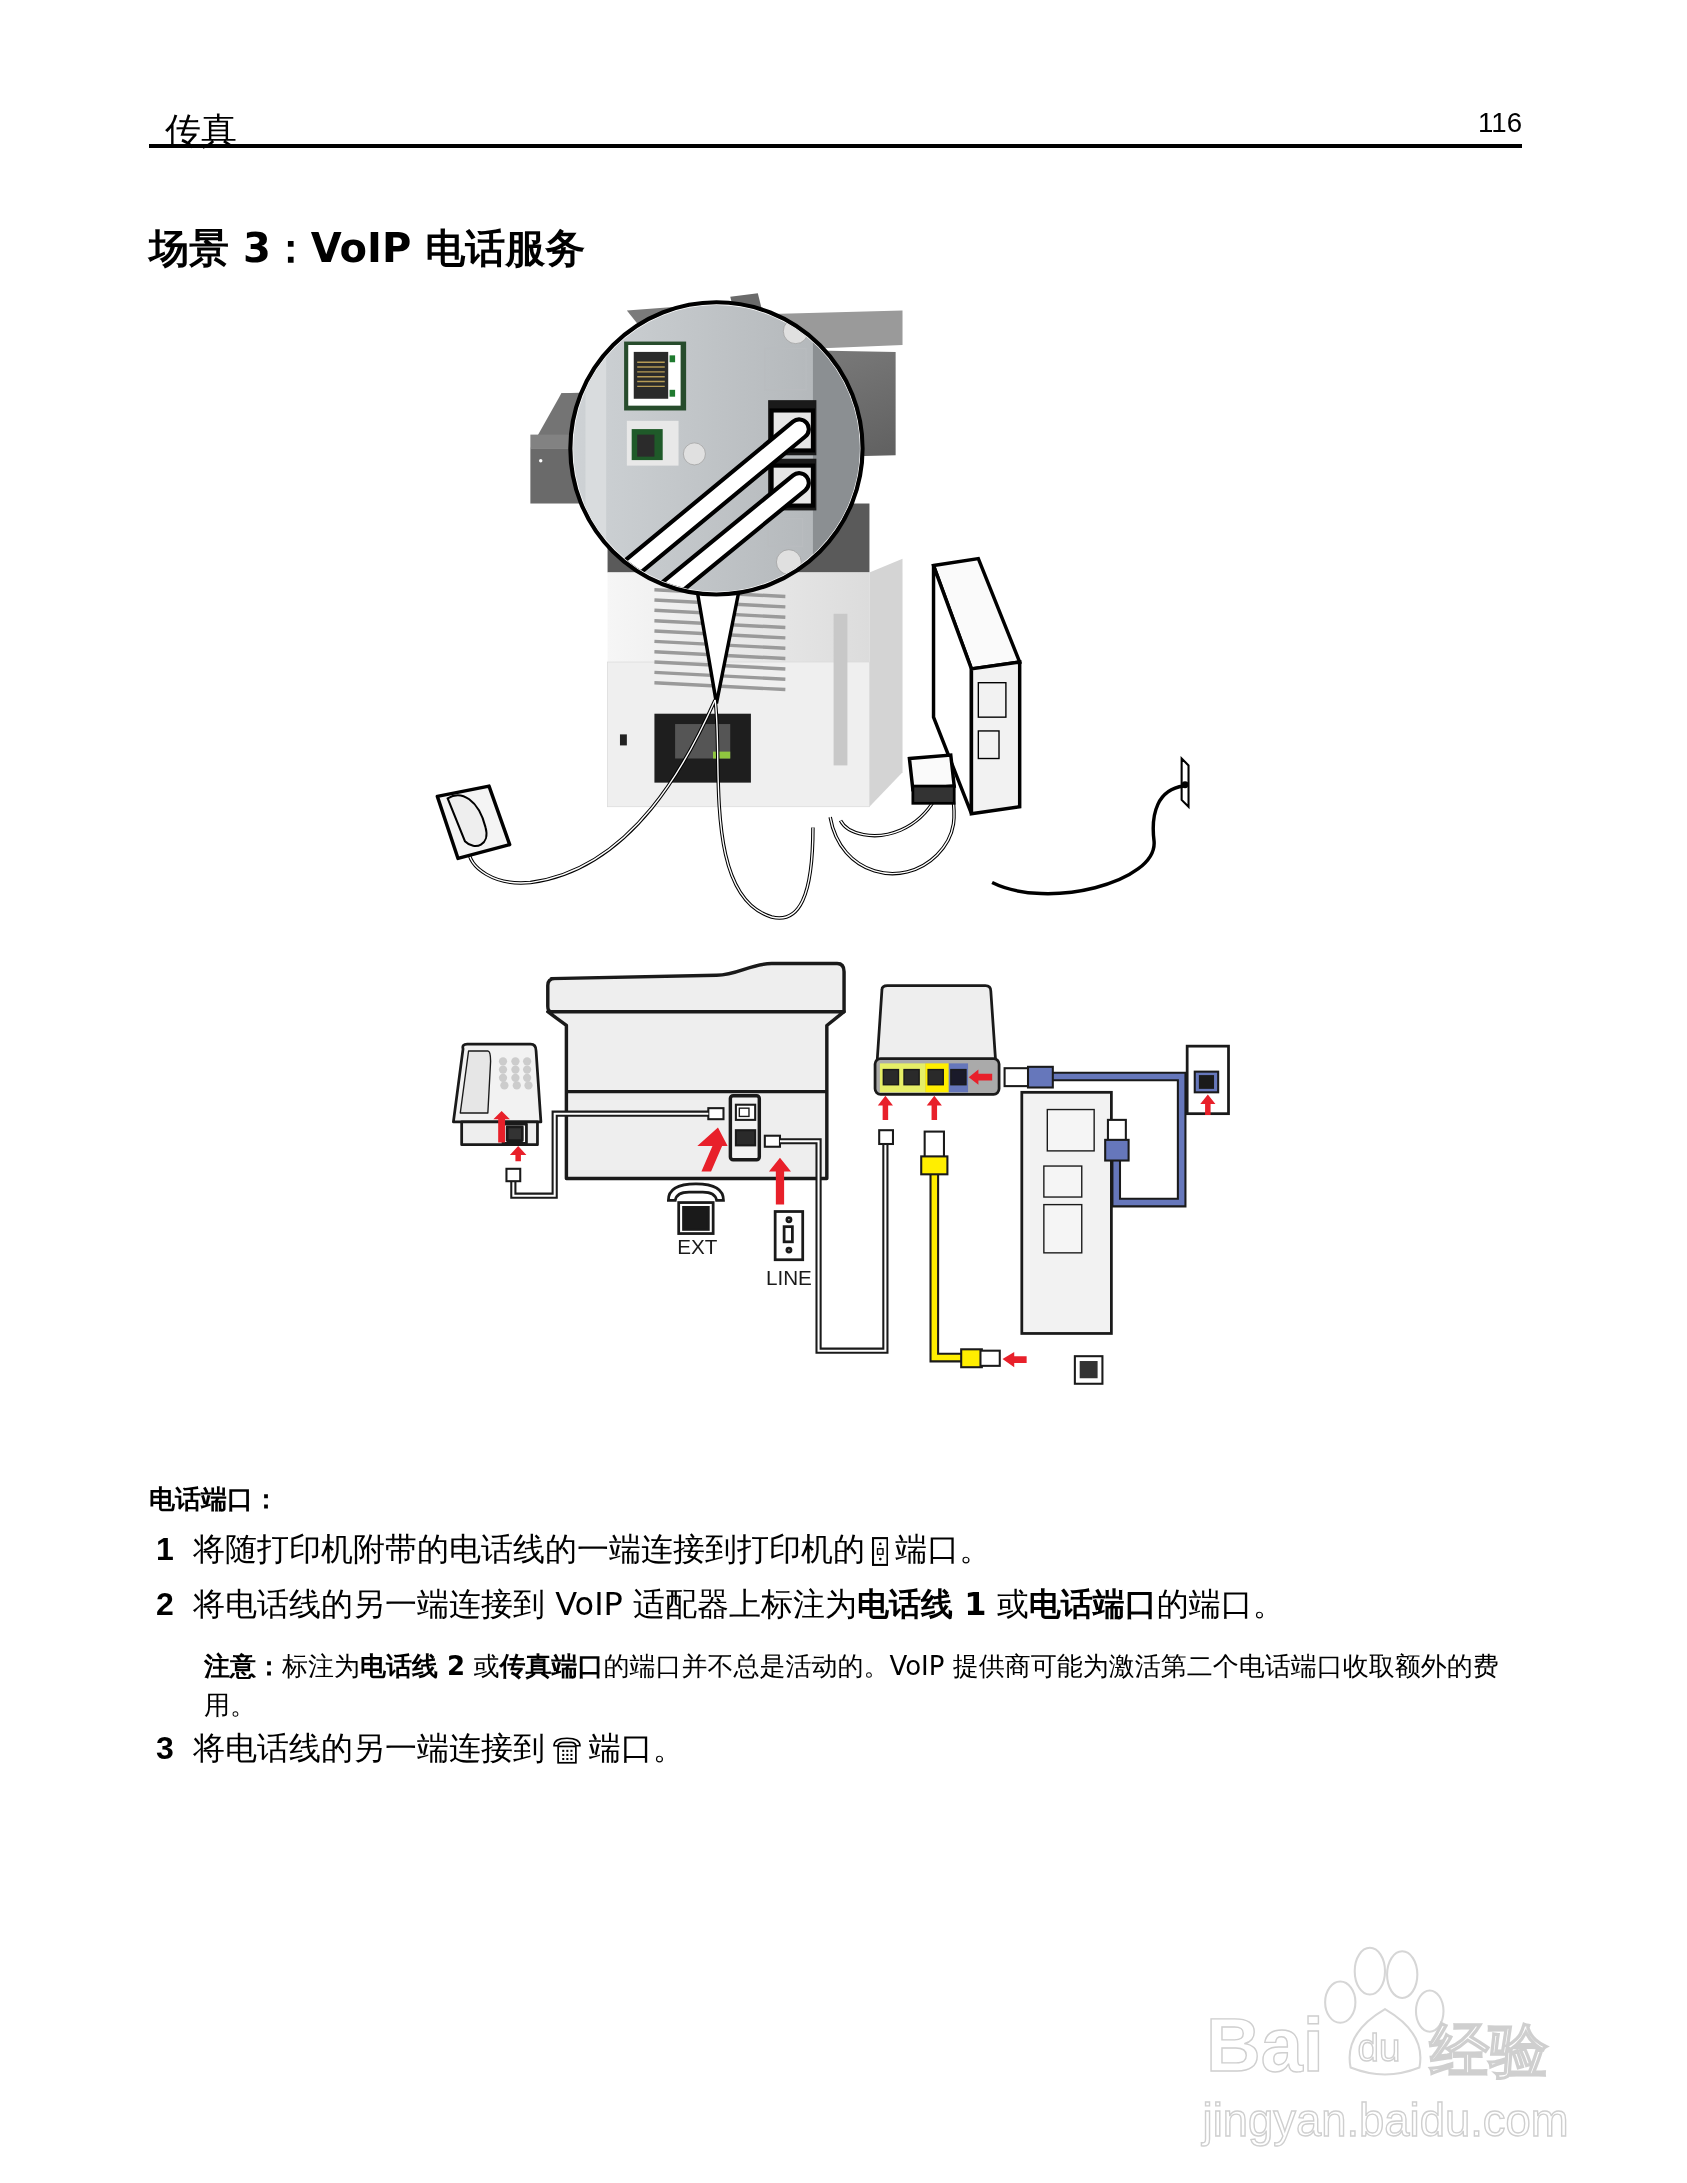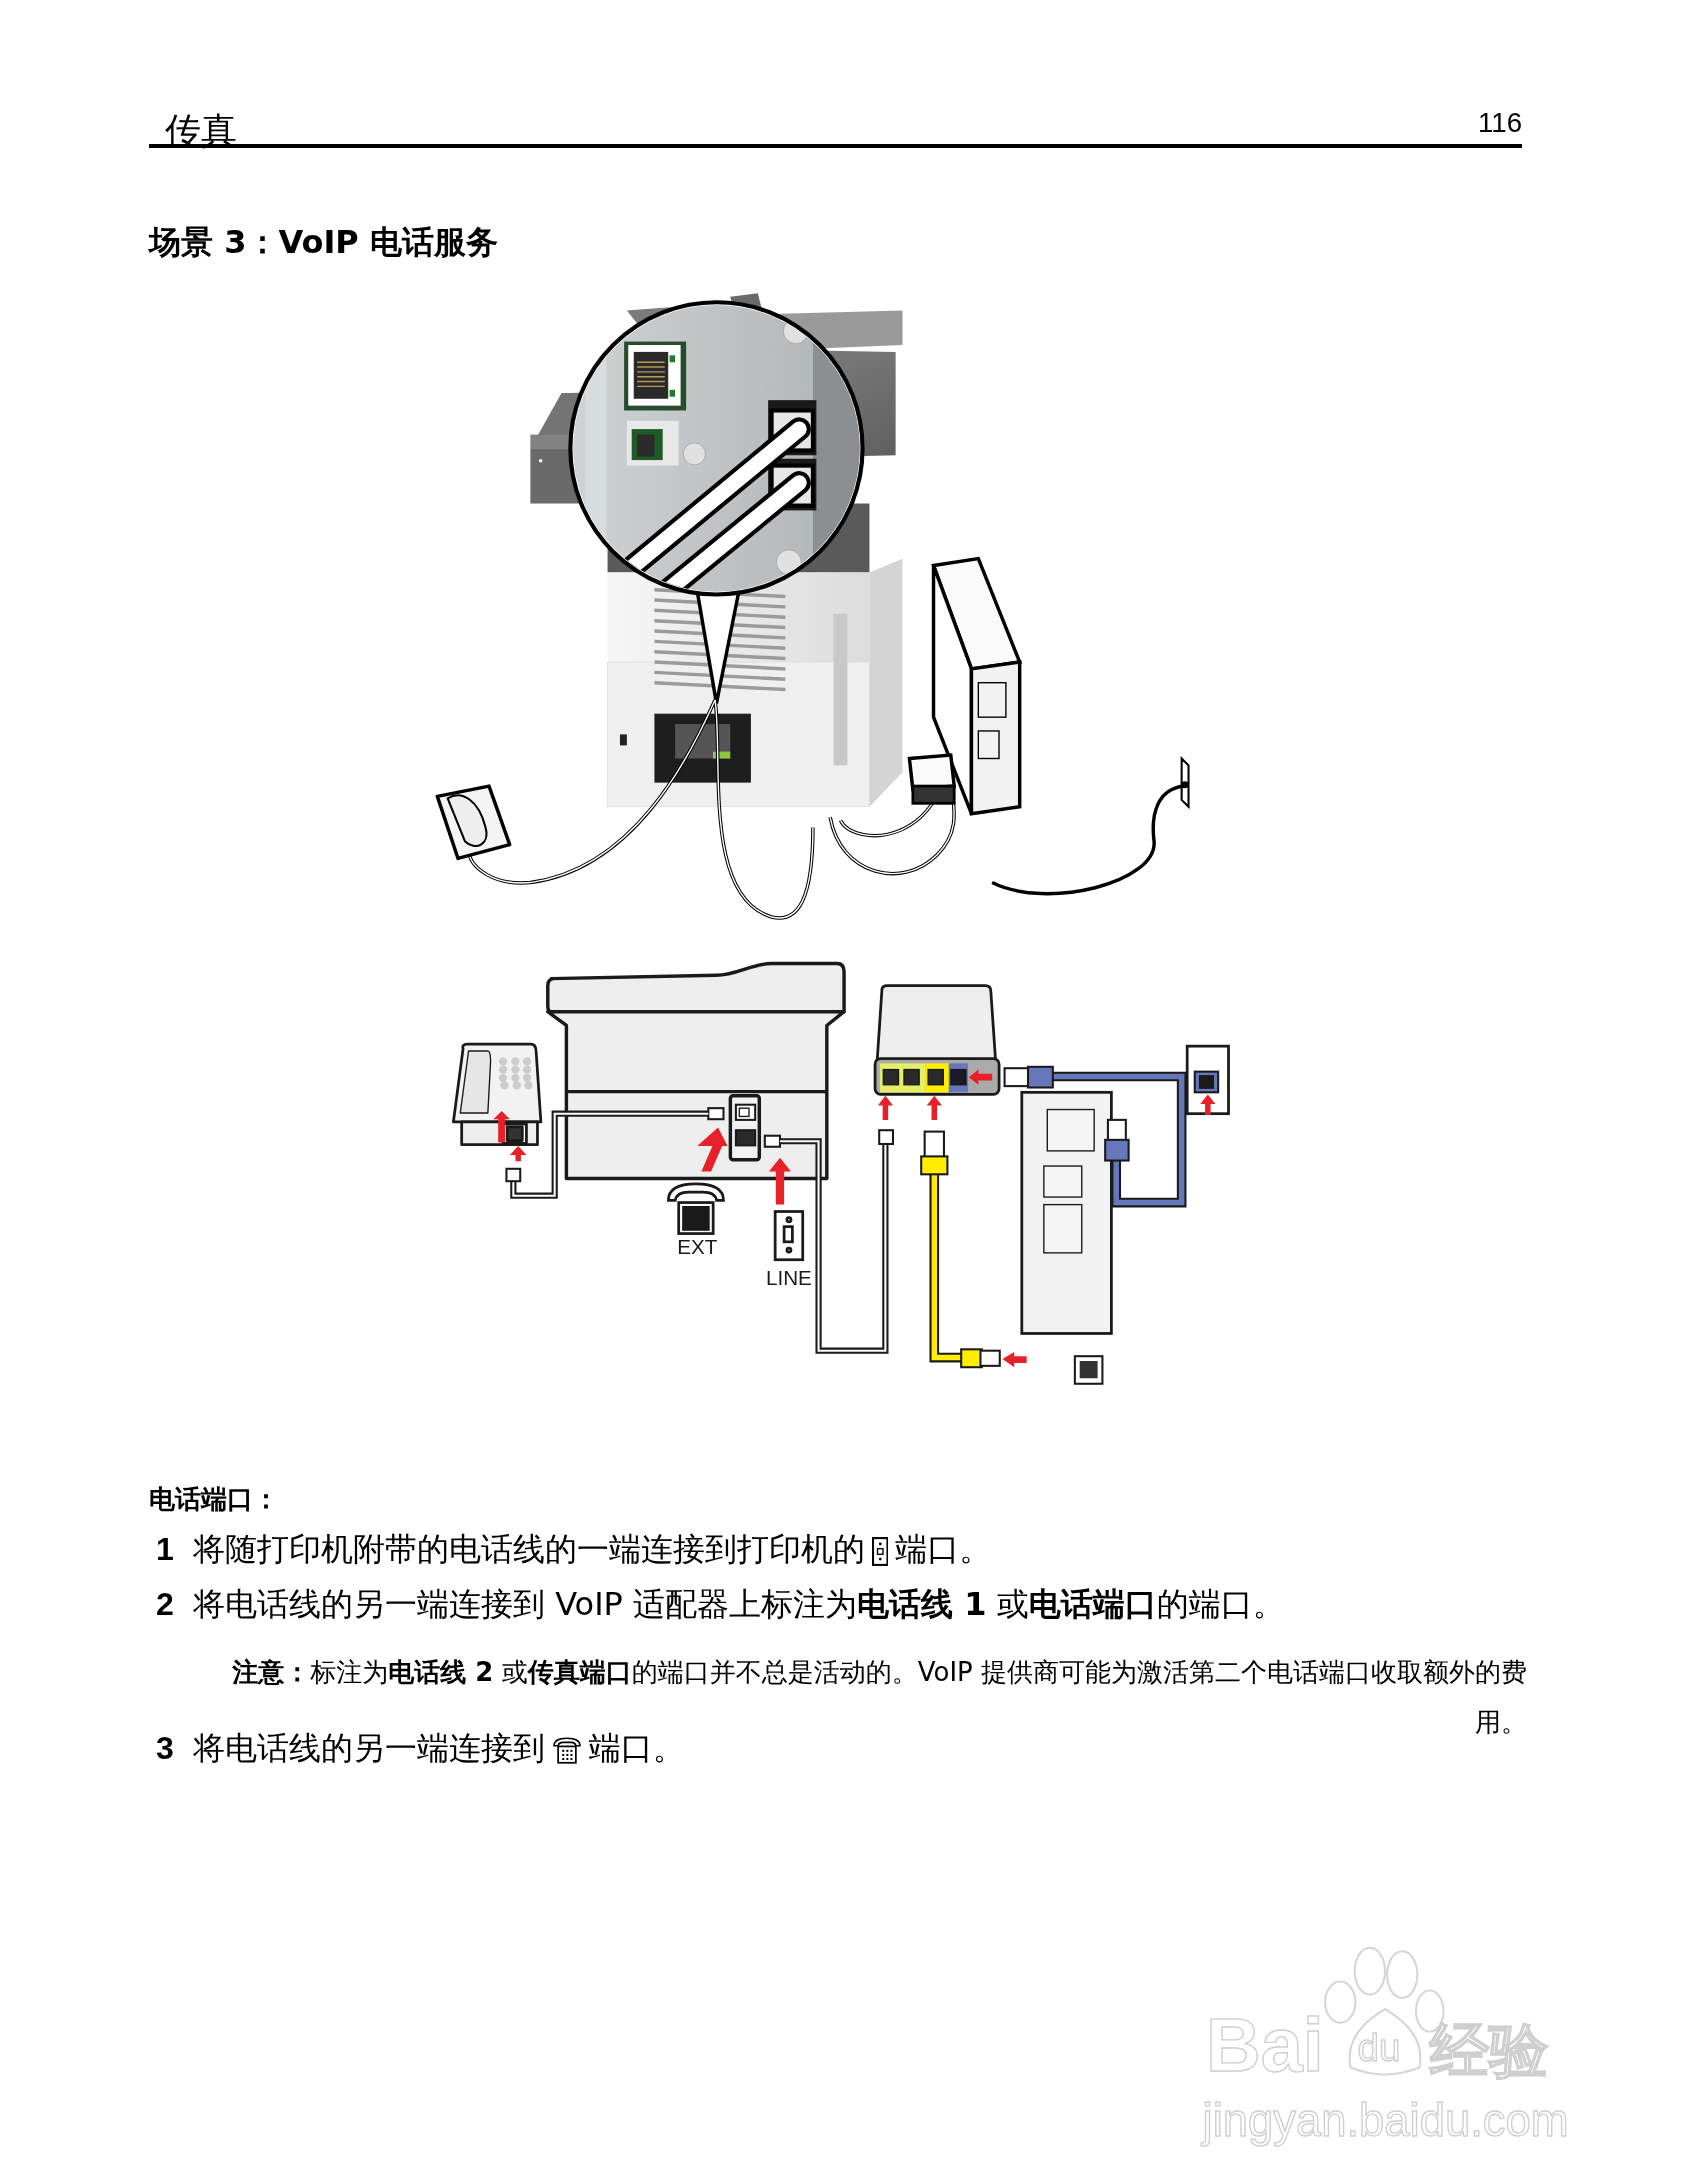--- a/index.html
+++ b/index.html
@@ -2,28 +2,28 @@
 <html style="font-size:11px"><head>
 <meta charset="utf-8">
 <style>
   html, body { margin:0; padding:0; background:#ffffff; }
   body { width:1687px; height:2183px; position:relative; overflow:hidden;
          font-family:"DejaVu Sans", "Liberation Sans", sans-serif; color:#000; }
   .header { position:absolute; left:149px; top:103px; width:1373px; height:41px; }
   .header .section { position:absolute; left:16px; top:4.1px; font-size:36px; }
   .header .pageno { position:absolute; right:0; top:4.1px; font-size:27.6px; font-family:"Liberation Sans", sans-serif;margin-left:44px; }
   .header .rule { position:absolute; left:0; top:41px; width:1373px; height:4.1px; background:#000; }
-  .title { position:absolute; left:149px; top:221px; font-size:32px; font-weight:bold; }
+  .title { position:absolute; left:149px; top:221px; font-size:40px; font-weight:bold; }
   .fig1 { position:absolute; left:427px; top:276px; width:827px; height:648px; }
   .fig2 { position:absolute; left:441px; top:951px; width:813px; height:510px; }
   .conn { position:absolute; left:149px; top:1482px; font-size:26px; font-weight:bold; }
   .step { position:absolute; left:149px; font-size:32px; line-height:37px; }
   .step .num { display:inline-block; width:44px; font-weight:bold; font-family:"Liberation Sans", sans-serif; padding-left:6.9px; box-sizing:border-box; }
   .b { font-weight:bold; }
-  .note { position:absolute; left:204px; top:1647px; width:1323px; font-size:26px; line-height:50px;text-align:right; }
+  .note { position:absolute; left:204px; top:1647px; width:1323px; font-size:26px; line-height:39px; }
   .inline-icon { display:inline-block; vertical-align:middle; margin:0 6.9px; }
   .watermark { position:absolute; left:1192px; top:1923px; width:386px; height:234px; }
 </style>
 </head>
 <body>
 
 <div class="header">
   <span class="section">传真</span>
   <span class="pageno">116</span>
   <div class="rule"></div>

